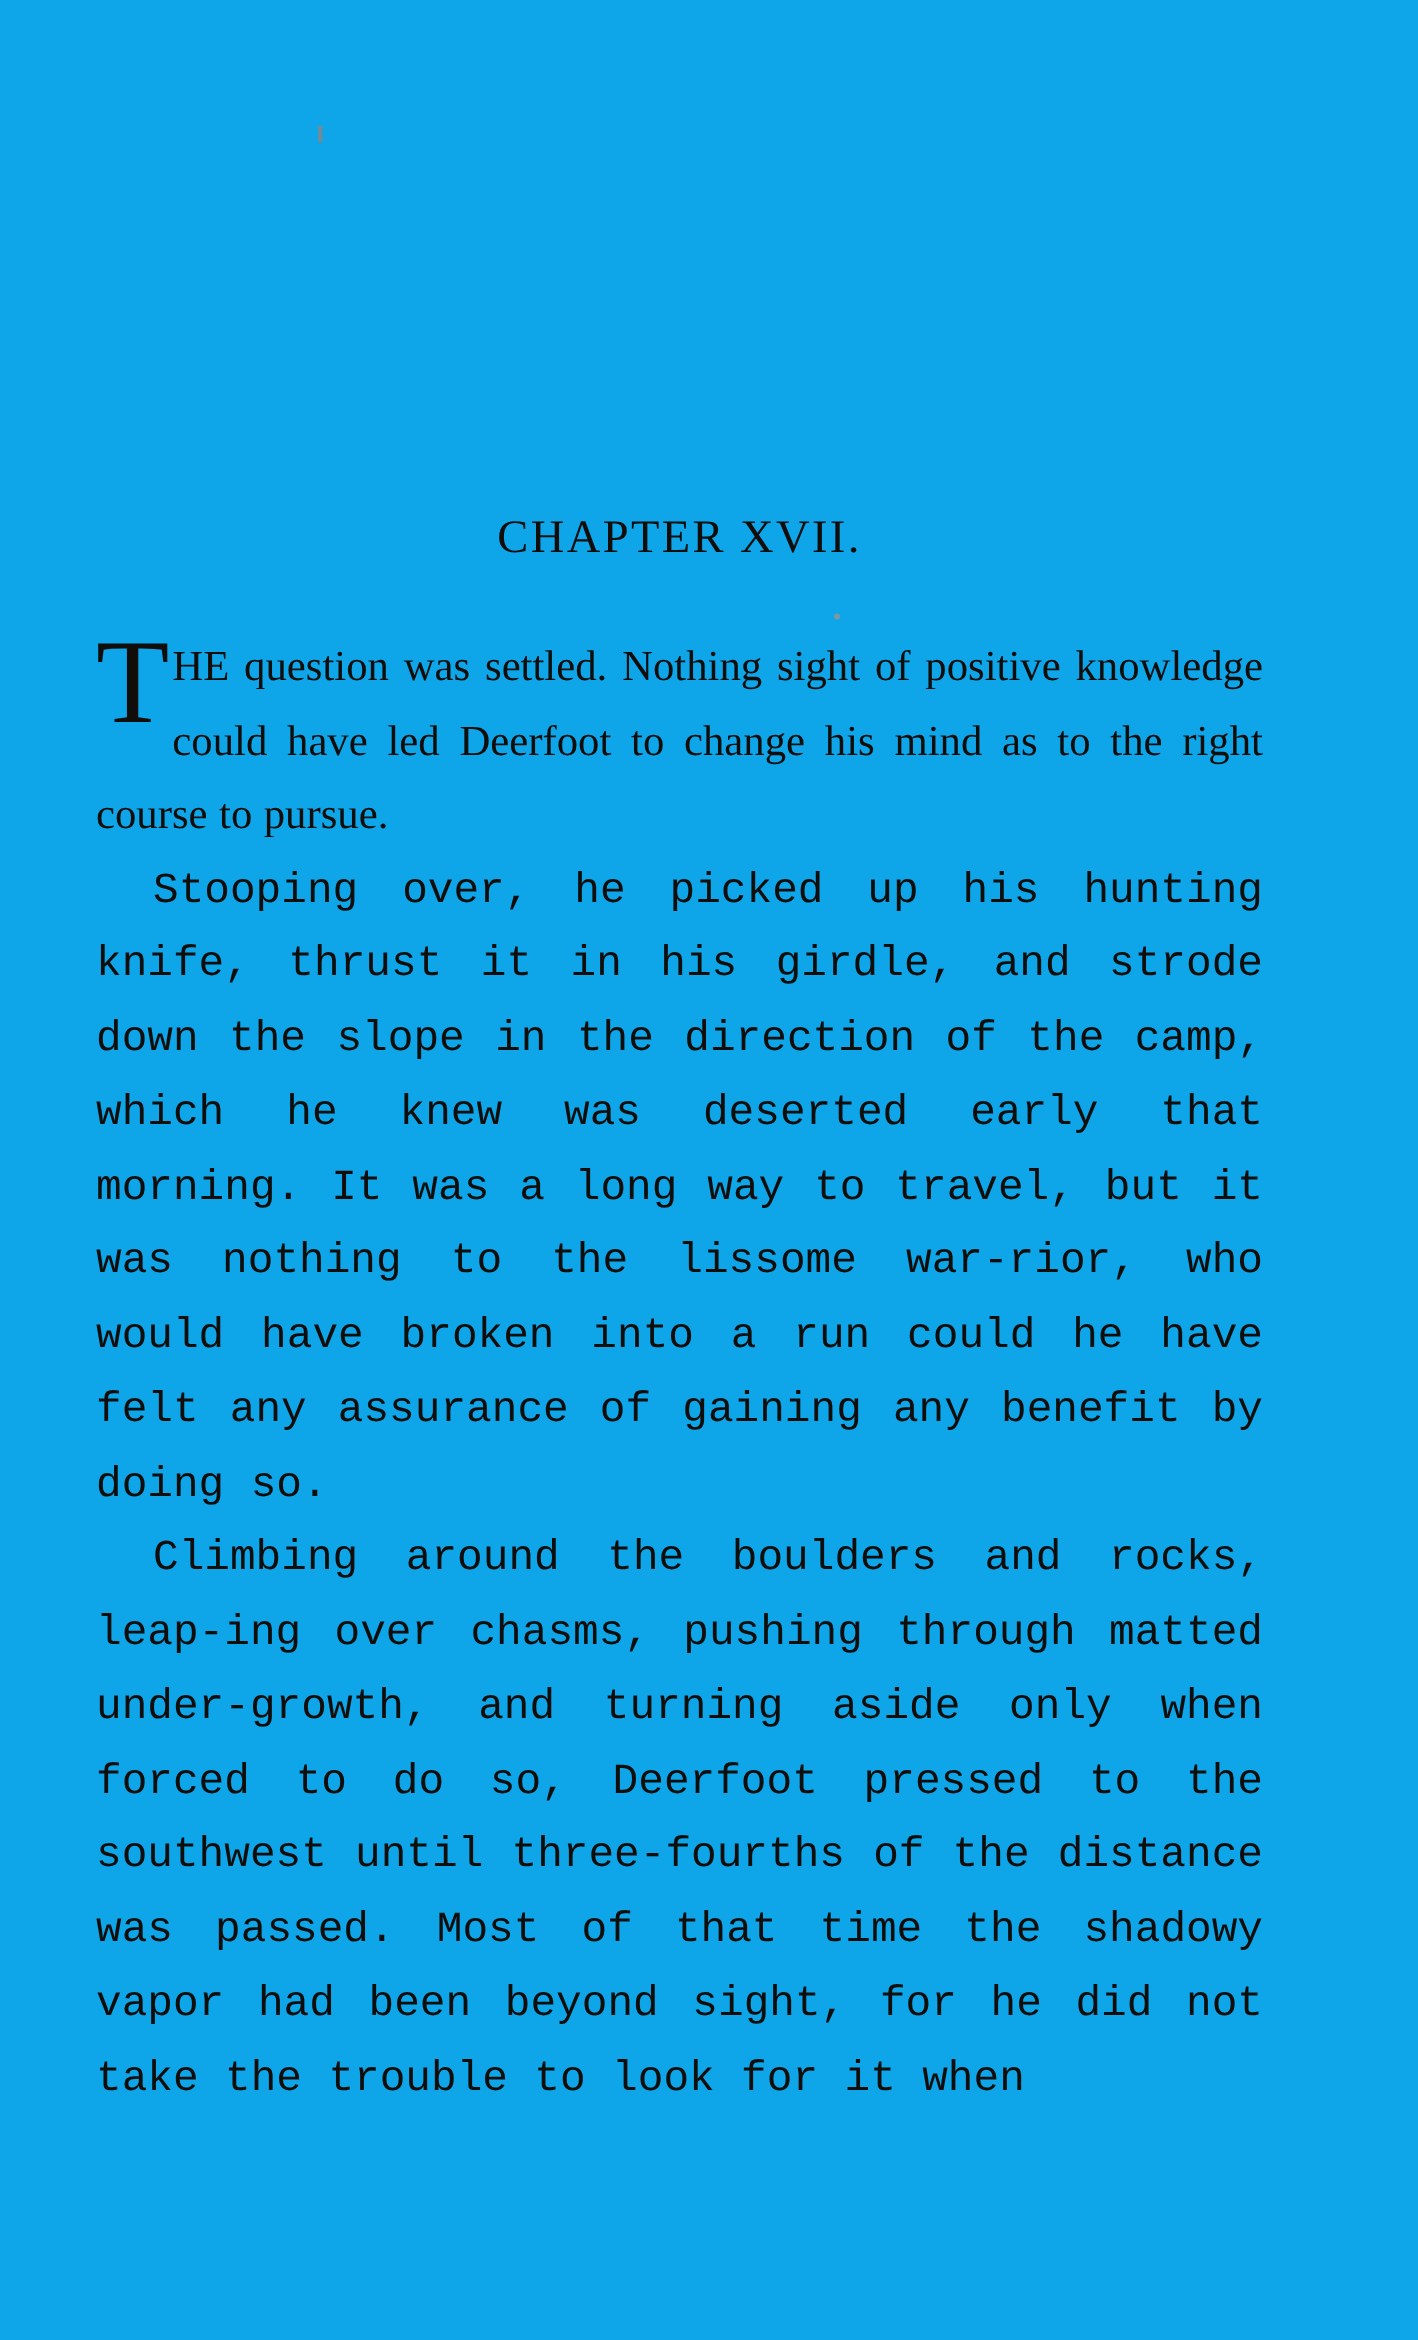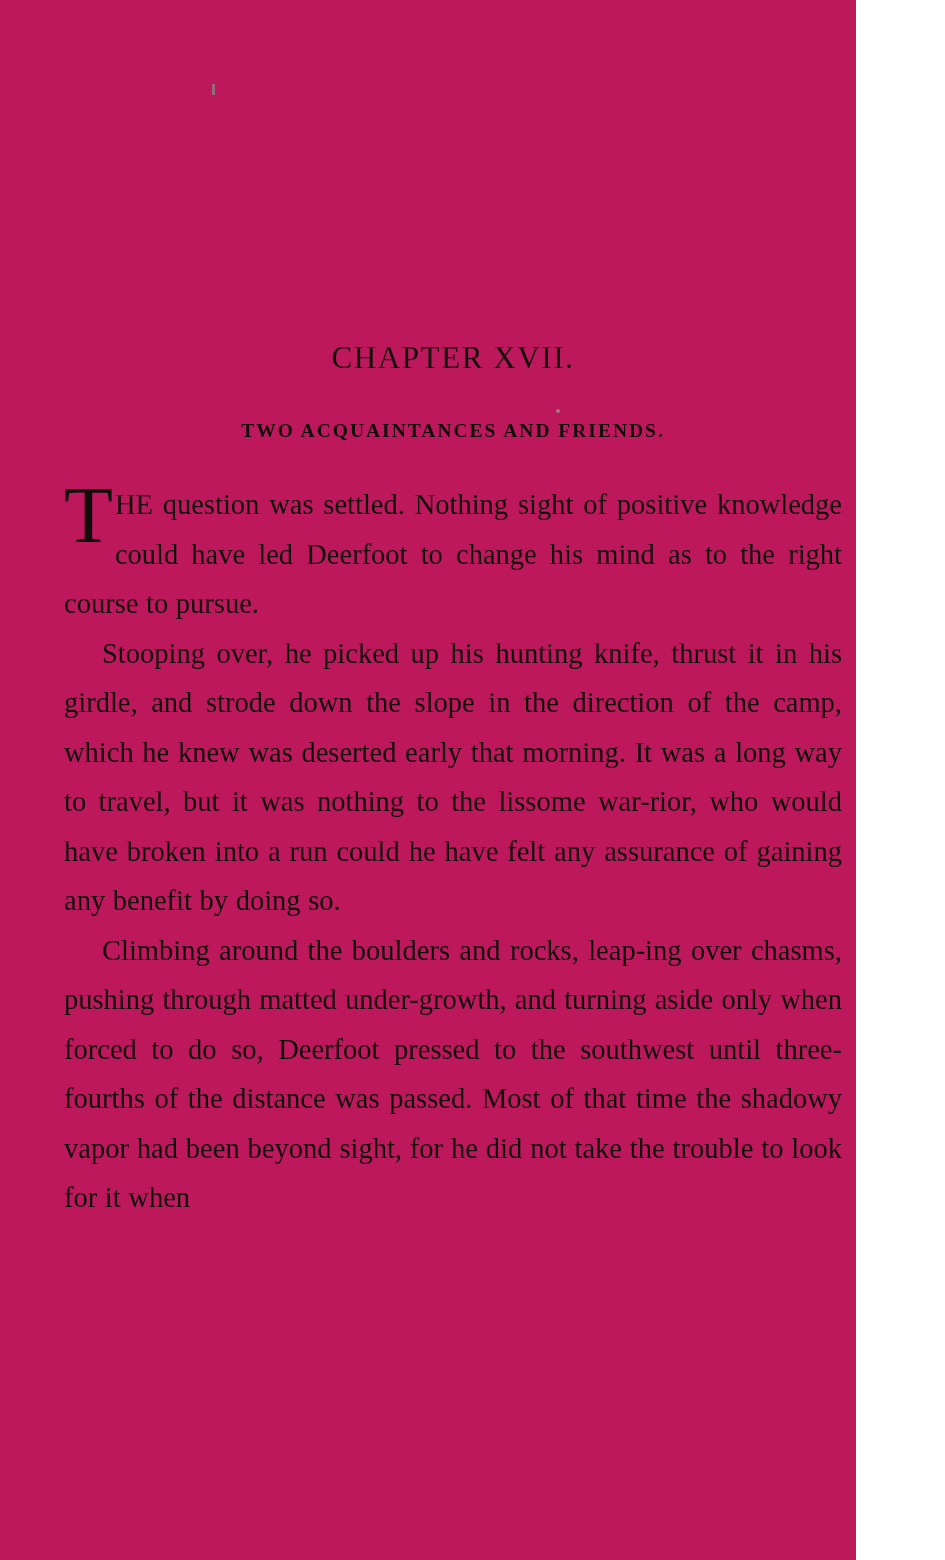--- a/index.html
+++ b/index.html
@@ -12,23 +12,23 @@
     height: 1560px;
     position: relative;
     font-family: "Liberation Serif", serif;
     color: #100d0b;
     overflow: hidden;
   }
   .page {
     position: absolute;
     left: 0;
     top: 0;
-    width: 856px;
+    width: 945px;
     height: 1560px;
-    background: #be185d;
+    background: #0ea5e9;
   }
   .content {
     position: absolute;
     left: 64px;
     top: 340px;
     width: 778px;
   }
   .chapter-title {
     text-align: center;
     font-size: 31px;
@@ -50,20 +50,21 @@
     font-size: 28.5px;
     line-height: 49.5px;
     margin: 0;
     text-align: justify;
     text-justify: inter-word;
     word-spacing: 0.5px;
     hyphens: manual;
   }
   p.body-text + p.body-text {
     text-indent: 38px;
+    font-family: Liberation Mono, monospace;
   }
   .first-para {
     position: relative;
     min-height: 100px;
   }
   .dropcap {
     float: left;
     font-size: 80px;
     line-height: 62px;
     padding: 4px 2px 0 0;
@@ -94,21 +95,20 @@
 <body>
 
 <div class="page">
 
   <div class="speck"></div>
 
   <div class="content">
 
     <h1 class="chapter-title">CHAPTER XVII.</h1>
 
-    <h2 class="chapter-subtitle">TWO ACQUAINTANCES AND FRIENDS.</h2>
 
     <p class="body-text first-para">
       <span class="dropcap">T</span><span>HE question was settled.   Nothing  sight  of</span>
       <span>positive knowledge could  have  led  Deerfoot to  change  his  mind  as  to  the  right  course  to pursue.</span>
     </p>
 
     <p class="body-text">Stooping over, he picked  up  his  hunting knife, thrust it in his girdle, and strode  down  the  slope in the direction of  the  camp, which  he  knew  was deserted  early  that  morning.   It  was  a  long  way to travel, but  it  was nothing  to  the  lissome war-rior,  who  would  have  broken  into  a  run  could  he have felt any assurance  of  gaining  any benefit by doing so.</p>
 
     <p class="body-text">Climbing around  the  boulders  and  rocks, leap-ing over chasms, pushing  through  matted  under-growth, and turning aside only when forced  to  do so, Deerfoot pressed to the southwest until three-fourths of the distance was passed.   Most  of  that time  the  shadowy vapor  had  been  beyond sight, for he did not take the trouble to look for it when</p>
 

